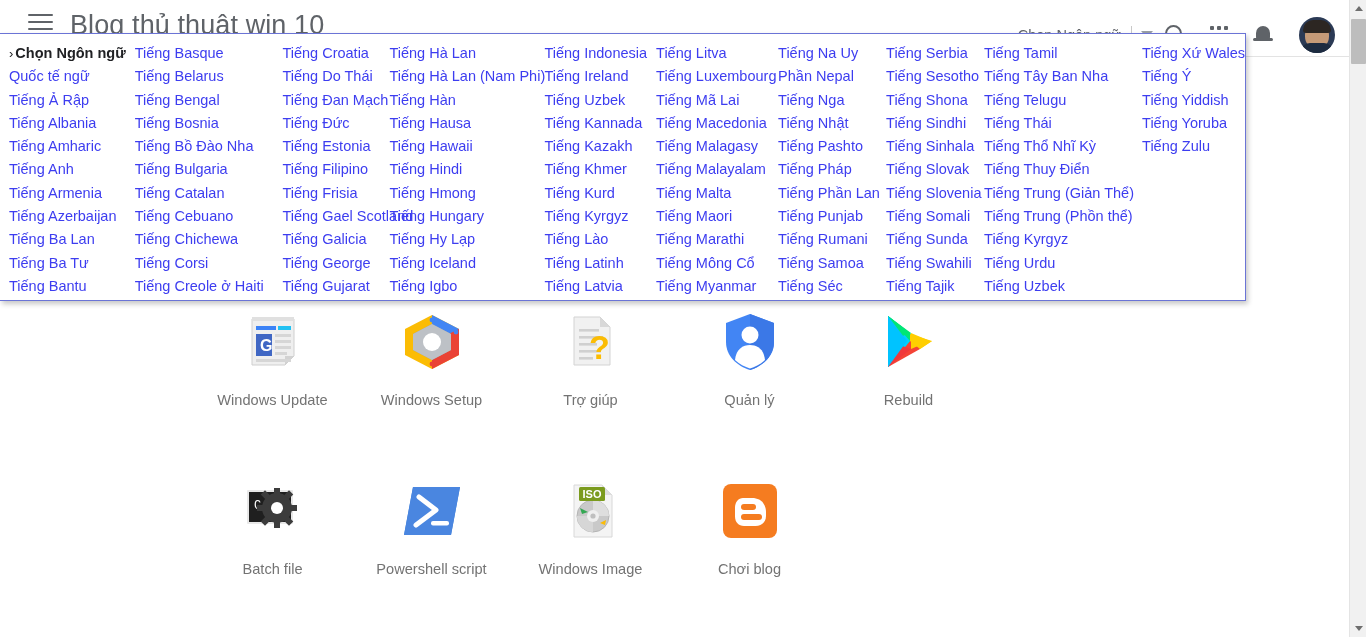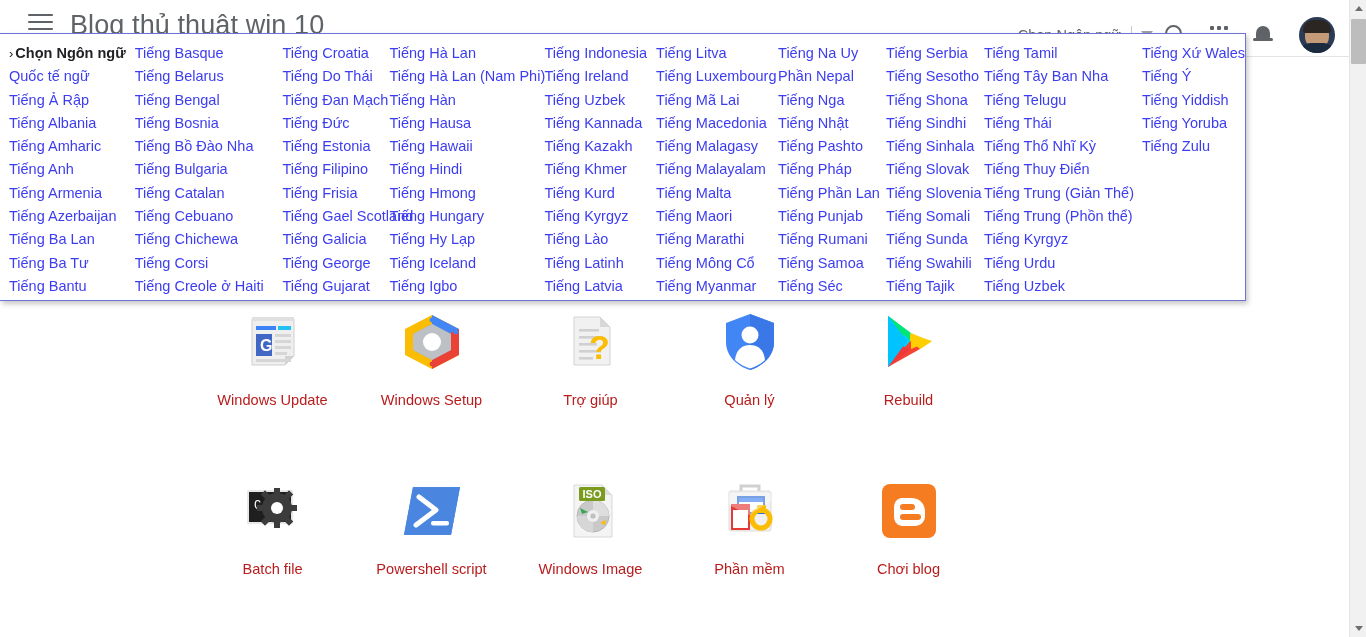--- a/index.html
+++ b/index.html
@@ -220,21 +220,21 @@
     cursor: pointer;
   }
   .icon-art {
     width: 74px; height: 74px;
     position: relative;
     display: flex; align-items: center; justify-content: center;
   }
   .icon-label {
     margin-top: 13px;
     font-size: 14.6px;
-    color: #b91c1c;
+    color: #737373;
     white-space: nowrap;
     text-align: center;
   }
 
   
   .lead-spacer-1 { width: 193px; flex: 0 0 193px; }
 
   
   .scrollbar {
     position: absolute;
@@ -604,36 +604,20 @@
             <path d="M40 44 L46 41 L45 46 Z" fill="#fbbc04"></path>
             <circle cx="33" cy="37" r="6" fill="#efefef"></circle>
             <circle cx="33" cy="37" r="2.6" fill="#bfbfbf"></circle>
             <rect x="19" y="8" width="26" height="14" rx="1.5" fill="#7b9b1e"></rect>
             <text x="32" y="19" text-anchor="middle" font-family="Liberation Sans, sans-serif" font-size="11" font-weight="bold" fill="#ffffff">ISO</text>
           </svg>
         </div>
         <div class="icon-label">Windows Image</div>
       </div>
 
-      <div class="icon-cell">
-        <div class="icon-art">
-          <svg width="62" height="60" viewBox="0 0 62 60">
-            <path d="M22 10 L22 5 L40 5 L40 10" fill="none" stroke="#d0d0d0" stroke-width="3"></path>
-            <rect x="10" y="10" width="42" height="40" rx="2" fill="#f0f0f0" stroke="#dcdcdc" stroke-width="1"></rect>
-            <rect x="19" y="16" width="26" height="16" fill="#ffffff" stroke="#2f6fd0" stroke-width="2"></rect>
-            <rect x="20" y="17" width="24" height="4" fill="#4285f4"></rect>
-            <rect x="13" y="24" width="17" height="24" fill="#ffffff" stroke="#e53935" stroke-width="2"></rect>
-            <rect x="14" y="25" width="15" height="4" fill="#e53935"></rect>
-            <circle cx="42" cy="38" r="9" fill="none" stroke="#fbbc04" stroke-width="5"></circle>
-            <rect x="38" y="24" width="9" height="8" rx="1" fill="#fbbc04"></rect>
-            <path d="M10 12 L52 12 L52 20 L30 34 L10 24 Z" fill="#ffffff" opacity="0.35"></path>
-          </svg>
-        </div>
-        <div class="icon-label">Phần mềm</div>
-      </div>
 
       <div class="icon-cell">
         <div class="icon-art">
           <svg width="58" height="58" viewBox="0 0 58 58">
             <rect x="2" y="2" width="54" height="54" rx="8" fill="#f57c20"></rect>
             <path d="M22 16 L31 16 C39.5 16 45 21.5 45 30 L45 34 C45 40 40.5 44 34.5 44 L23 44 C17.5 44 14 40 14 34.5 L14 25.5 C14 20 17.5 16 22 16 Z" fill="#ffffff"></path>
             <rect x="20" y="22" width="15" height="6" rx="3" fill="#f57c20"></rect>
             <rect x="20" y="32" width="21" height="6" rx="3" fill="#f57c20"></rect>
           </svg>
         </div>

